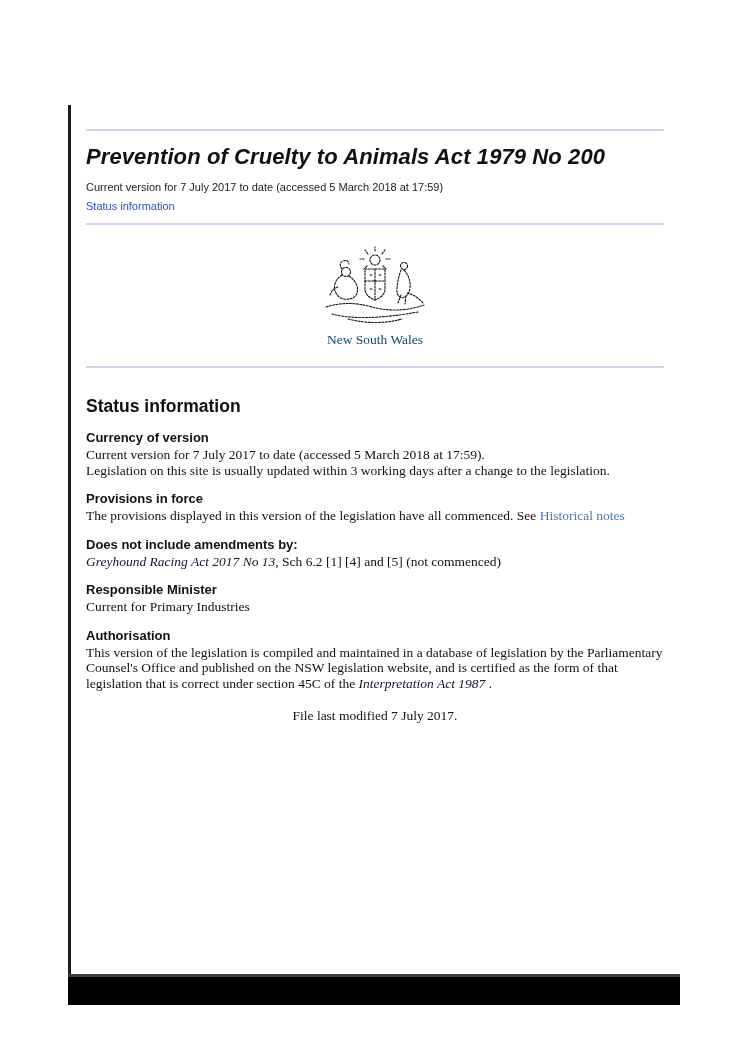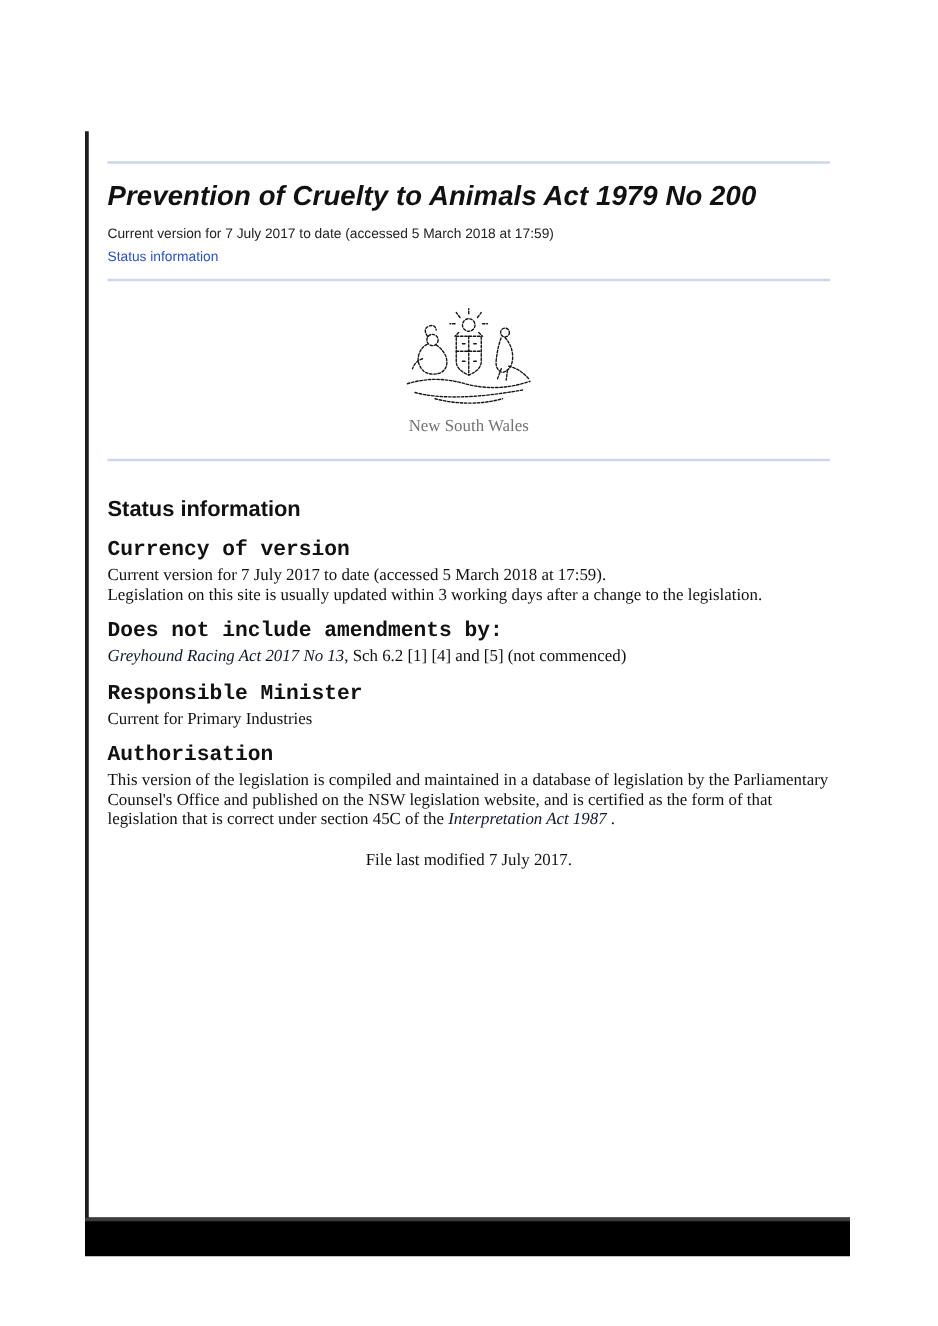--- a/index.html
+++ b/index.html
@@ -34,31 +34,31 @@
     font-size:11px; color:#222; margin-top:11px;
   }
   .status-link {
     display:inline-block;
     font-family:"Liberation Sans", sans-serif;
     font-size:11px; color:#2b50c0; text-decoration:none; margin-top:7px;
   }
 
   .crest-wrap { text-align:center; margin-top:20px; }
   .crest-svg { display:inline-block; }
-  .crest-caption { font-size:13.5px; color:#737373; margin-top:1px; }
+  .crest-caption { font-size:13.5px; color:#0c4a6e; margin-top:1px; }
 
   h2.status-heading {
     font-family:"Liberation Sans", sans-serif;
     font-size:17.5px; font-weight:bold; color:#111;
     margin:28px 0 0 0;
   }
   .section { margin-top:13px; }
   .section h3 {
-    font-family:Liberation Mono, monospace;
-    font-size:17px; font-weight:bold; color:#111;
+    font-family:Liberation Sans, sans-serif;
+    font-size:13px; font-weight:bold; color:#111;
     margin:0 0 2px 0;
   }
   .section p, .file-modified {
     font-size:13.5px; line-height:15.5px; margin:0; color:#111;
   }
   a.serif-link { color:#4a77b2; text-decoration:none; }
   a.act-link { color:#0f172a; font-style:italic; text-decoration:none; }
   .file-modified { margin-top:17px;text-align:center; }
 </style>
 </head>
@@ -111,20 +111,24 @@
   <div class="rule rule-crest"></div>
 
   <h2 class="status-heading">Status information</h2>
 
   <div class="section">
     <h3>Currency of version</h3>
     <p>Current version for 7 July 2017 to date (accessed 5 March 2018 at 17:59).</p>
     <p>Legislation on this site is usually updated within 3 working days after a change to the legislation.</p>
   </div>
 
+  <div class="section">
+    <h3>Provisions in force</h3>
+    <p><span>The provisions displayed in this version of the legislation have all commenced. See </span><a class="serif-link" href="#">Historical notes</a></p>
+  </div>
 
   <div class="section">
     <h3>Does not include amendments by:</h3>
     <p><a class="act-link" href="#">Greyhound Racing Act 2017 No 13</a><span>, Sch 6.2 [1] [4] and [5] (not commenced)</span></p>
   </div>
 
 
   <div class="section">
     <h3>Responsible Minister</h3>
     <p>Current for Primary Industries</p>

